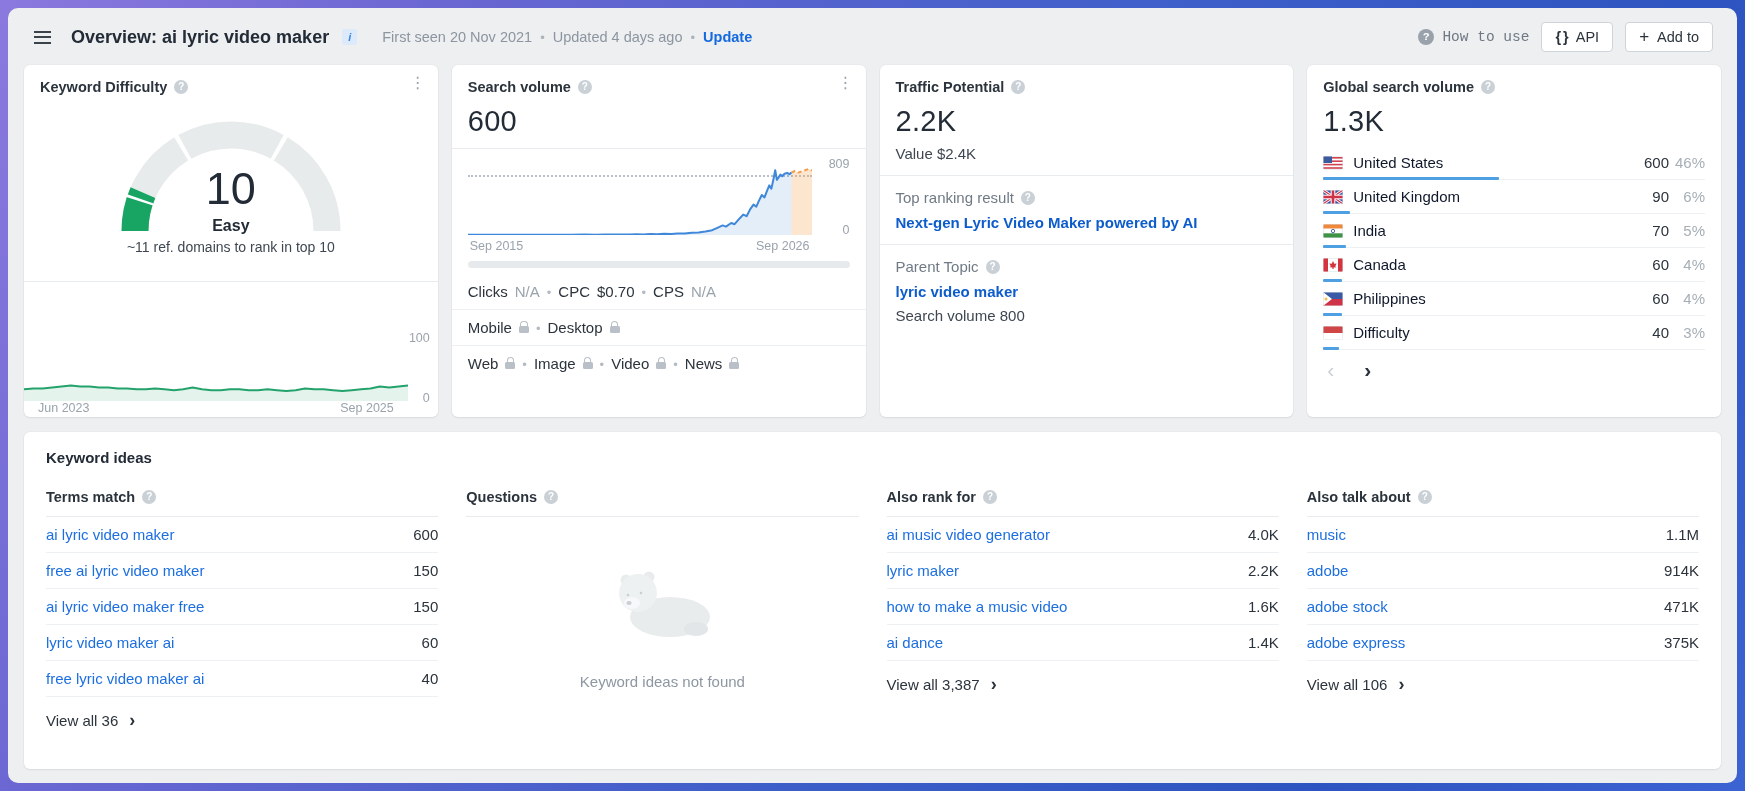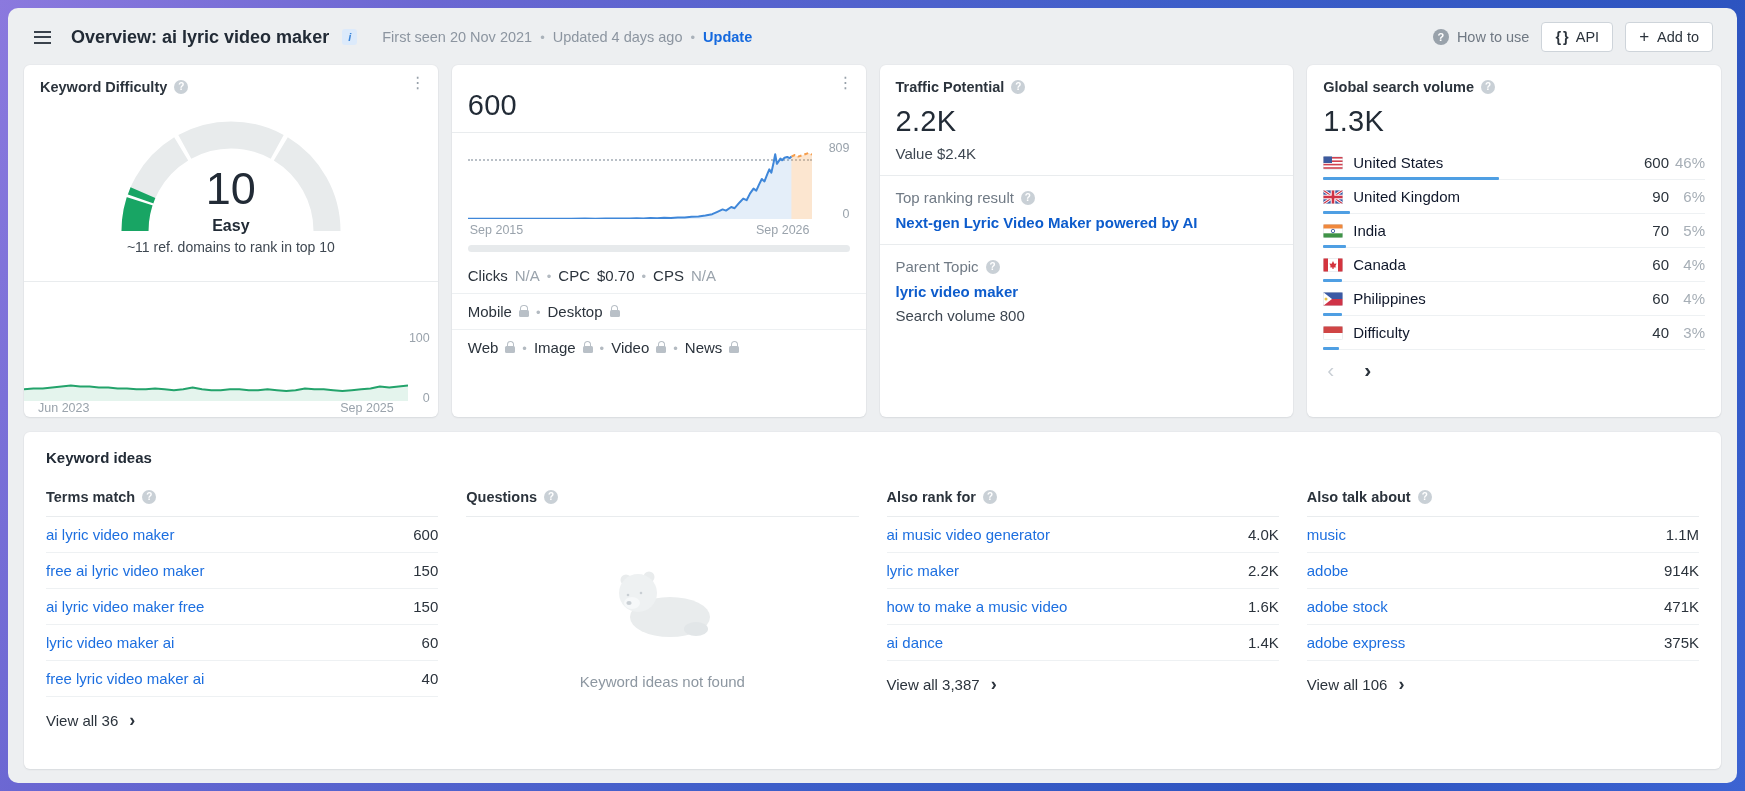--- a/index.html
+++ b/index.html
@@ -12,21 +12,21 @@
   .header{display:flex;align-items:center;gap:11px;padding:14px 24px 10px 26px;flex:none;}
   .hamburger{width:17px;height:13px;flex:none;cursor:pointer;
     background:linear-gradient(#3a424c 0 2px,transparent 2px 5.5px,#3a424c 5.5px 7.5px,transparent 7.5px 11px,#3a424c 11px 13px);}
   .page-title{font-size:18px;font-weight:700;color:#222b36;margin-left:9px;}
   .info-badge{background:#dceafb;color:#3f87d9;font-size:11px;font-weight:700;font-style:italic;
     padding:2px 6px;border-radius:3px;margin-left:2px;}
   .meta{margin-left:14px;display:flex;align-items:center;gap:8px;color:#8c95a0;font-size:14.5px;}
   .dot-sep::before{content:"\2022";color:#aab2ba;font-size:13px;}
   .update-link{color:#1569de;font-weight:700;font-size:14.5px;cursor:pointer;}
   .header-right{margin-left:auto;display:flex;align-items:center;gap:12px;}
-  .howto{display:flex;align-items:center;gap:8px;color:#6f7883;font-size:14.5px;cursor:pointer;}
+  .howto{display:flex;align-items:center;gap:8px;color:#6f7883;font-size:14.5px;cursor:pointer;font-family:Liberation Mono, monospace;}
   .q-circle{display:inline-block;width:16px;height:16px;border-radius:50%;background:#99a2ab;color:#fff;
     font-size:11px;font-weight:700;text-align:center;line-height:16px;}
   .q-circle::before{content:"?";}
   .btn{display:flex;align-items:center;gap:8px;background:#fff;border:1px solid #ced4da;border-radius:4px;
     padding:6px 13px;font-size:14.5px;color:#2b333c;cursor:pointer;}
   .braces-icon::before{content:"{ }";font-weight:700;letter-spacing:-1px;color:#2b333c;}
   .plus-icon::before{content:"+";font-size:17px;font-weight:400;line-height:10px;}
 
   
   .cards{display:grid;grid-template-columns:repeat(4,1fr);gap:14px;padding:3px 16px 14px;flex:none;}
@@ -168,20 +168,24 @@
           <div class="kd-plot" id="kd-plot"><svg width="384" height="56">
                 <path d="M0.0,44.3 L9.4,43.4 L18.7,43.4 L28.1,42.5 L37.5,41.5 L46.8,40.6 L56.2,41.5 L65.6,41.5 L74.9,42.5 L84.3,42.5 L93.7,43.4 L103.0,43.4 L112.4,44.3 L121.8,44.3 L131.1,43.4 L140.5,44.3 L149.9,45.2 L159.2,44.3 L168.6,42.5 L178.0,44.3 L187.3,45.2 L196.7,45.2 L206.0,44.3 L215.4,44.3 L224.8,45.2 L234.1,45.2 L243.5,44.3 L252.9,45.2 L262.2,46.1 L271.6,45.2 L281.0,43.4 L290.3,44.3 L299.7,44.3 L309.1,45.2 L318.4,46.1 L327.8,45.2 L337.2,44.3 L346.5,43.4 L355.9,41.5 L365.3,42.5 L374.6,41.5 L384.0,40.6 L384.0,56 L0.0,56 Z" fill="rgba(35,163,107,0.12)" stroke-linejoin="round"></path>
                 <path d="M0.0,44.3 L9.4,43.4 L18.7,43.4 L28.1,42.5 L37.5,41.5 L46.8,40.6 L56.2,41.5 L65.6,41.5 L74.9,42.5 L84.3,42.5 L93.7,43.4 L103.0,43.4 L112.4,44.3 L121.8,44.3 L131.1,43.4 L140.5,44.3 L149.9,45.2 L159.2,44.3 L168.6,42.5 L178.0,44.3 L187.3,45.2 L196.7,45.2 L206.0,44.3 L215.4,44.3 L224.8,45.2 L234.1,45.2 L243.5,44.3 L252.9,45.2 L262.2,46.1 L271.6,45.2 L281.0,43.4 L290.3,44.3 L299.7,44.3 L309.1,45.2 L318.4,46.1 L327.8,45.2 L337.2,44.3 L346.5,43.4 L355.9,41.5 L365.3,42.5 L374.6,41.5 L384.0,40.6" fill="none" stroke="#23a36b" stroke-width="2" stroke-linejoin="round"></path>
               </svg></div>
           <span class="axis-label" style="bottom:2px;left:14px;">Jun 2023</span>
           <span class="axis-label" style="bottom:2px;right:44px;">Sep 2025</span>
         </div>
       </div>
 
       <div class="card">
+        <div class="card-title-row">
+          <span class="card-title">Search volume</span>
+          <span class="help"></span>
+        </div>
         <span class="kebab"></span>
         <div class="big-value">600</div>
         <div class="sv-divider"></div>
         <div class="sv-chart">
           <div class="sv-grid"></div>
           <div class="sv-plot" id="sv-plot"><svg width="344" height="80">
                 <path d="M323.4,17.6 L326.8,16.0 L330.2,17.6 L333.7,16.4 L337.1,15.2 L340.6,14.0 L344.0,15.6 L344.0,80 L323.4,80 Z" fill="rgba(246,166,86,0.28)" stroke-linejoin="round"></path>
                 <path d="M0.0,79.7 L20.6,79.7 L41.3,79.7 L61.9,79.7 L82.6,79.7 L103.2,79.7 L117.0,79.6 L127.3,79.7 L137.6,79.5 L147.9,79.6 L154.8,79.4 L161.7,79.5 L168.6,79.3 L175.4,79.4 L182.3,79.0 L189.2,79.2 L196.1,78.8 L203.0,79.0 L209.8,78.4 L216.7,78.6 L223.6,77.8 L230.5,77.6 L237.4,76.6 L244.2,75.2 L249.4,72.8 L254.6,70.4 L258.0,71.6 L263.2,68.0 L266.6,69.2 L271.8,63.2 L275.2,59.6 L278.6,61.2 L282.1,54.4 L285.5,49.6 L288.3,51.6 L291.0,45.6 L293.8,40.0 L296.5,42.4 L299.3,35.2 L301.3,30.4 L303.4,33.6 L305.5,24.0 L307.2,15.3 L308.9,24.8 L310.6,22.4 L312.4,19.6 L314.1,21.2 L316.5,18.8 L319.2,18.0 L321.6,19.2 L323.4,17.6 L323.4,80 L0.0,80 Z" fill="rgba(64,136,214,0.14)" stroke-linejoin="round"></path>
                 <path d="M323.4,17.6 L326.8,16.0 L330.2,17.6 L333.7,16.4 L337.1,15.2 L340.6,14.0 L344.0,15.6" fill="none" stroke="#f59d4c" stroke-width="2" stroke-dasharray="4 3" stroke-linejoin="round"></path>
                 <path d="M0.0,79.7 L20.6,79.7 L41.3,79.7 L61.9,79.7 L82.6,79.7 L103.2,79.7 L117.0,79.6 L127.3,79.7 L137.6,79.5 L147.9,79.6 L154.8,79.4 L161.7,79.5 L168.6,79.3 L175.4,79.4 L182.3,79.0 L189.2,79.2 L196.1,78.8 L203.0,79.0 L209.8,78.4 L216.7,78.6 L223.6,77.8 L230.5,77.6 L237.4,76.6 L244.2,75.2 L249.4,72.8 L254.6,70.4 L258.0,71.6 L263.2,68.0 L266.6,69.2 L271.8,63.2 L275.2,59.6 L278.6,61.2 L282.1,54.4 L285.5,49.6 L288.3,51.6 L291.0,45.6 L293.8,40.0 L296.5,42.4 L299.3,35.2 L301.3,30.4 L303.4,33.6 L305.5,24.0 L307.2,15.3 L308.9,24.8 L310.6,22.4 L312.4,19.6 L314.1,21.2 L316.5,18.8 L319.2,18.0 L321.6,19.2 L323.4,17.6" fill="none" stroke="#3f87d9" stroke-width="2" stroke-linejoin="round"></path>

